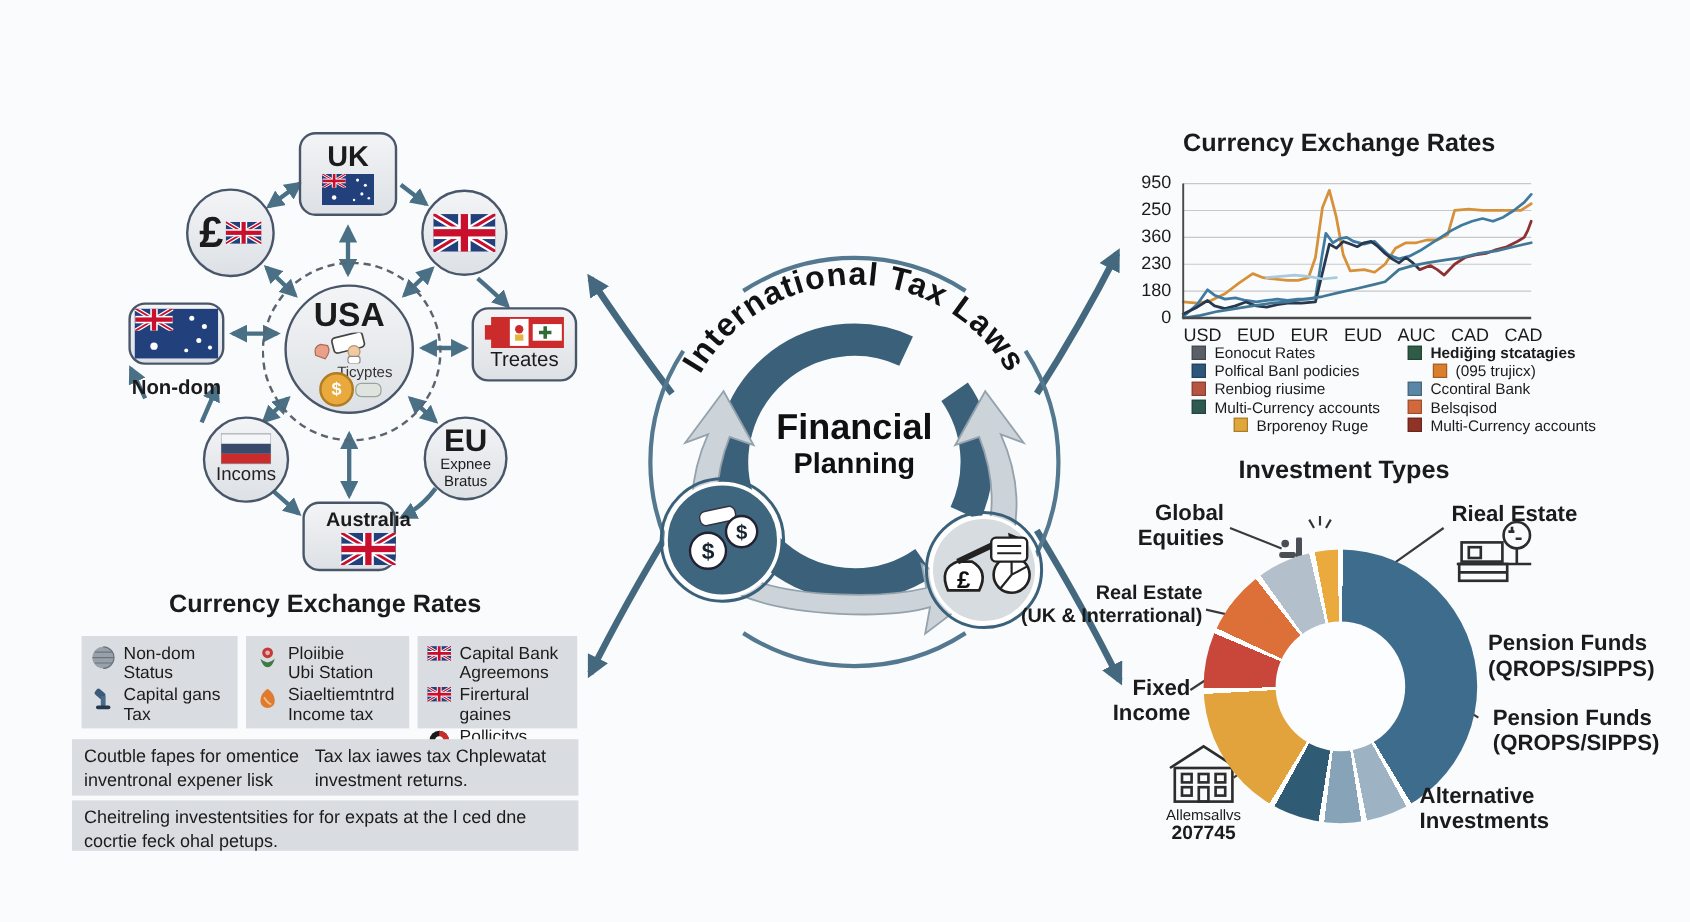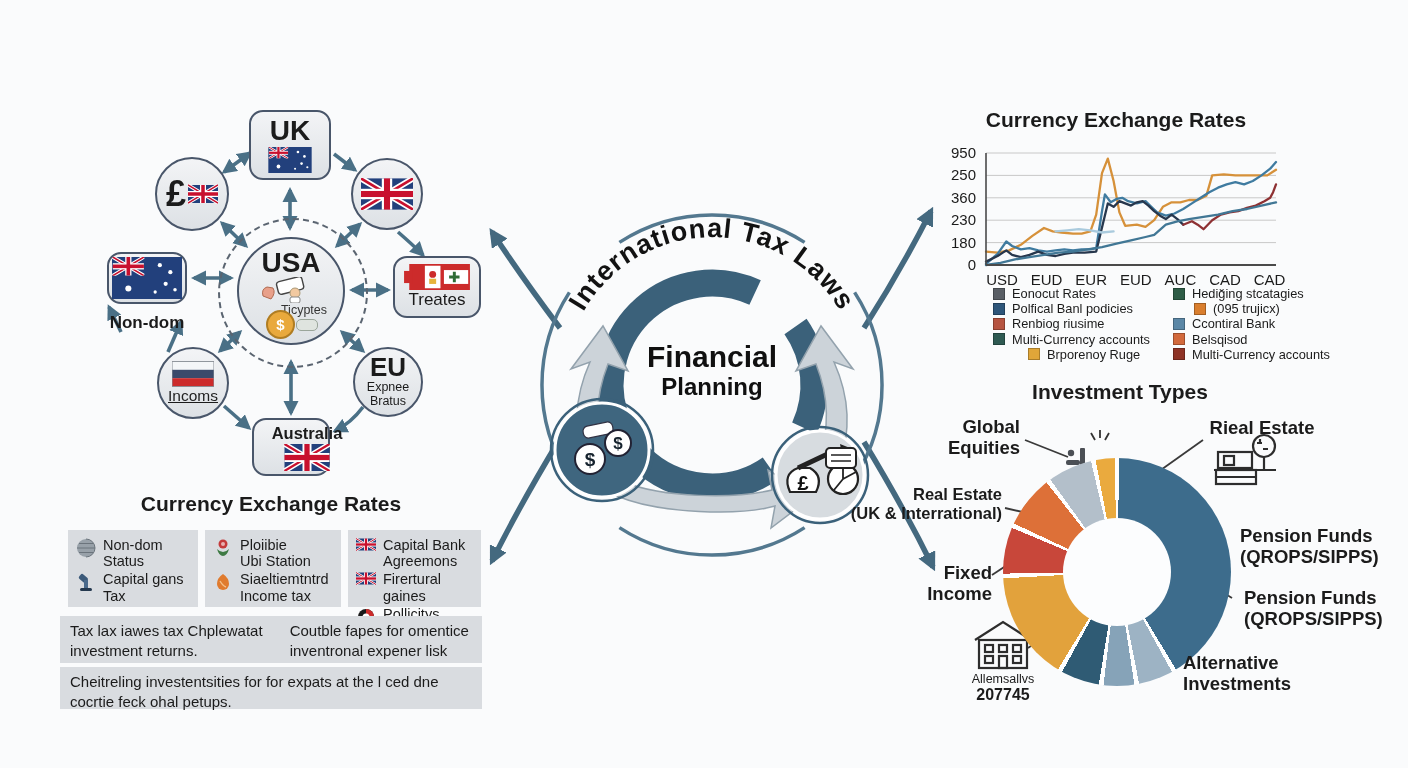--- a/index.html
+++ b/index.html
@@ -6,21 +6,21 @@
   body{width:1408px;height:768px;position:relative;overflow:hidden;background:#fafbfc;
        font-family:"Liberation Sans","DejaVu Sans",sans-serif;color:#1b1b1b;}
   .abs{position:absolute;}
   svg.layer{position:absolute;left:0;top:0;pointer-events:none;}
   
   .node{position:absolute;background:linear-gradient(180deg,#f3f4f6,#dde1e5);
         border:2.5px solid #49566a;display:flex;flex-direction:column;align-items:center;
         justify-content:center;box-sizing:border-box;z-index:3;}
   .node.circle{border-radius:50%;}
   .node.rect{border-radius:14px;}
-  .node-big{font-weight:bold;font-size:28px;line-height:1;}
+  .node-big{font-weight:bold;font-size:24px;line-height:1;}
   .node-label{font-size:16px;color:#222;}
   .lbl{position:absolute;z-index:4;}
   .bold{font-weight:bold;}
   .pre{white-space:pre-line;}
   
   .lbox{position:absolute;background:#d9dce0;z-index:3;padding:7px 8px;box-sizing:border-box;
         font-size:14.5px;line-height:1.12;}
   .lbox .row{display:flex;align-items:flex-start;gap:7px;margin-bottom:2px;}
   .lbox .ic{flex:0 0 20px;height:20px;margin-top:1px;}
   .note{position:absolute;background:#d9dce0;z-index:3;font-size:15px;line-height:1.35;
@@ -159,21 +159,21 @@
 <div class="coin" style="left:266px;top:310px;width:25px;height:25px;font-size:15px;">$</div>
 <div class="abs" style="left:296px;top:319px;width:20px;height:10px;background:#dfe4df;border:1px solid #9aa59a;border-radius:5px;z-index:4;"></div>
 
 <div class="node rect" style="left:393px;top:256px;width:88px;height:62px;">
   <svg width="74" height="26">
       <use href="#sym-treaty" width="74" height="26"></use>
     </svg>
   <div style="font-size:17px;margin-top:0;">Treates</div>
 </div>
 
-<div class="node circle" style="left:157px;top:347px;width:72px;height:72px;text-decoration:underline;">
+<div class="node circle" style="left:169px;top:347px;width:72px;height:72px;">
   <svg width="42" height="26">
       <use href="#sym-rus" width="42" height="26"></use>
     </svg>
   <div class="node-label" style="font-size:15.5px;">Incoms</div>
 </div>
 
 <div class="node circle" style="left:353px;top:347px;width:70px;height:70px;justify-content:flex-start;padding-top:5px;">
   <div class="node-big" style="font-size:26px;">EU</div>
   <div class="pre" style="font-size:12.5px;text-align:center;line-height:1.15;">Expnee
 Bratus</div>
@@ -244,24 +244,24 @@
       <span class="ic"><svg width="20" height="20">
           <circle cx="10" cy="10" r="8" fill="#1a1a1a"></circle>
           <path d="M10,2 a8,8 0 0 1 0,16" fill="#cc2b2b"></path>
           <circle cx="10" cy="10" r="3.5" fill="#fff"></circle>
         </svg></span>
       <div class="pre">Pollicitys</div>
     </div>
   </div>
 
 <div class="note" style="left:60px;top:616px;width:422px;height:47px;display:flex;gap:10px;">
+  <div class="pre" style="flex:1;">Coutble fapes for omentice
+inventronal expener lisk</div>
   <div class="pre" style="flex:1.15;">Tax lax iawes tax Chplewatat
 investment returns.</div>
-  <div class="pre" style="flex:1;">Coutble fapes for omentice
-inventronal expener lisk</div>
 </div>
 <div class="note pre" style="left:60px;top:667px;width:422px;height:42px;">Cheitreling investentsities for for expats at the l ced dne
 cocrtie feck ohal petups.</div>
 
 <svg class="layer" width="1408" height="768" style="z-index:2">
 
   <g stroke="#53788f" stroke-width="3.5" fill="none">
     <path d="M854.6,292.4 A170,170 0 0 1 854.6,477.6"></path>
     <path d="M804.6,527.6 A170,170 0 0 1 619.4,527.6"></path>
     <path d="M569.4,477.6 A170,170 0 0 1 569.4,292.4"></path>
@@ -421,21 +421,21 @@
       <span>Renbiog riusime</span>
     </div>
     <div class="legend-item" style="left: 993px; top: 331.6px;">
       <span class="sw" style="background: rgb(46, 90, 82);"></span>
       <span>Multi-Currency accounts</span>
     </div>
     <div class="legend-item" style="left: 993px; top: 346.8px; padding-left: 35px;">
       <span class="sw" style="background: rgb(224, 166, 57);"></span>
       <span>Brporenoy Ruge</span>
     </div>
-    <div class="legend-item" style="left: 1173px; top: 286px;">
+    <div class="legend-item" style="left: 1173px; top: 286px; font-weight: bold;">
       <span class="sw" style="background: rgb(46, 92, 70);"></span>
       <span>Hediğing stcatagies</span>
     </div>
     <div class="legend-item" style="left: 1194px; top: 301.2px;">
       <span class="sw" style="background: rgb(217, 126, 46);"></span>
       <span>(095 trujicx)</span>
     </div>
     <div class="legend-item" style="left: 1173px; top: 316.4px;">
       <span class="sw" style="background: rgb(91, 135, 166);"></span>
       <span>Ccontiral Bank</span>

